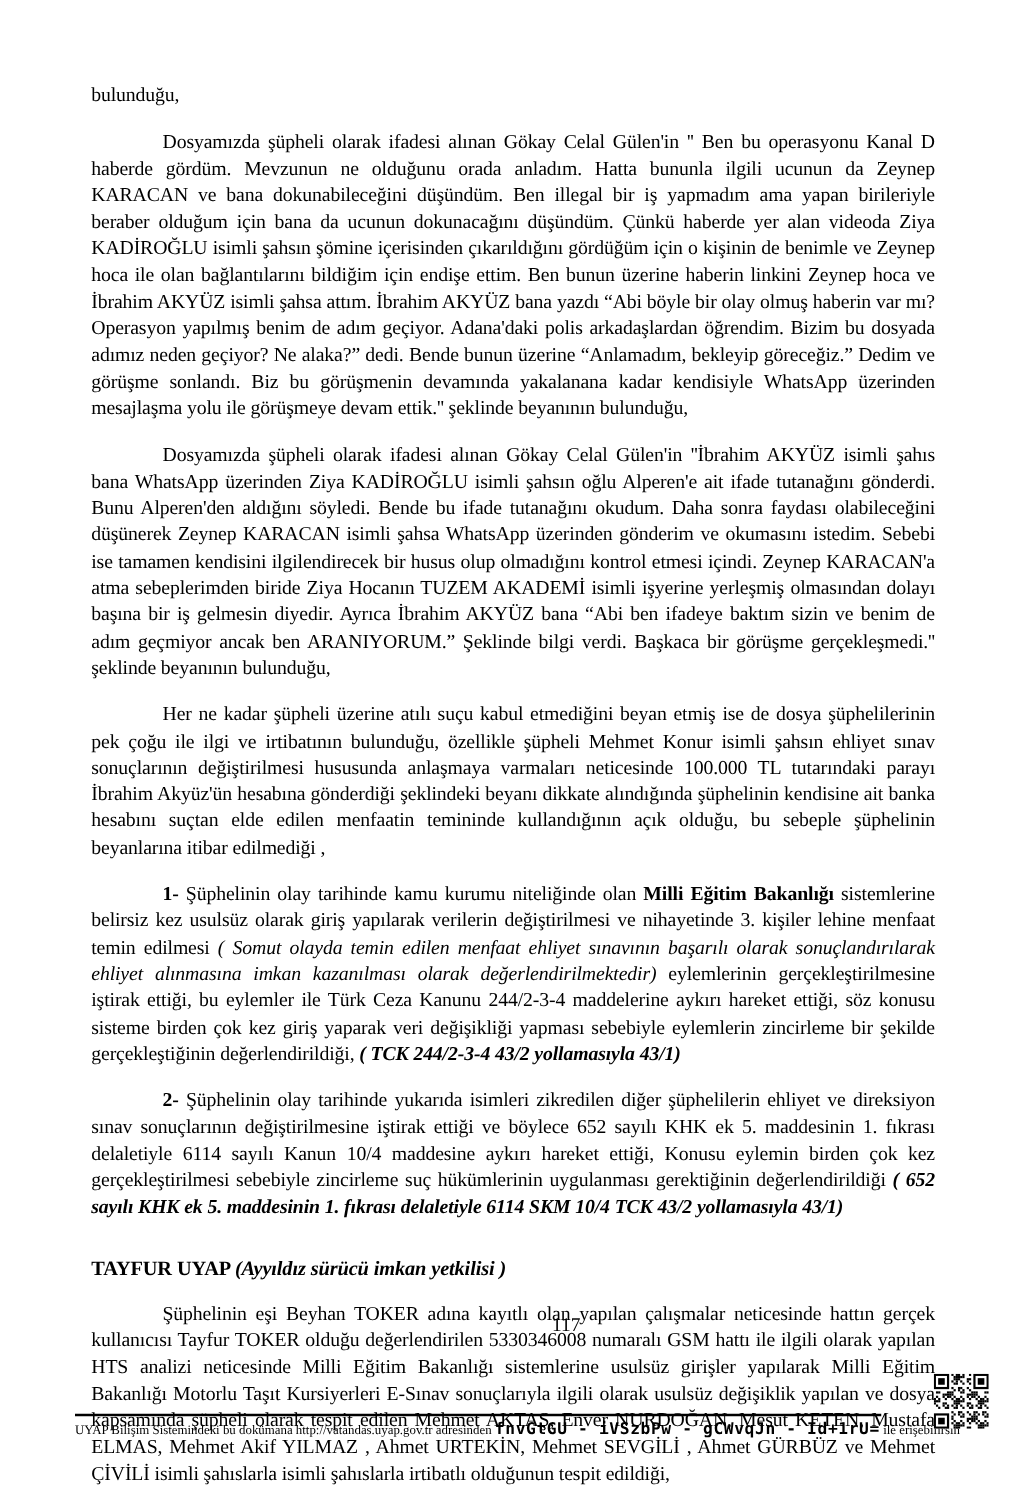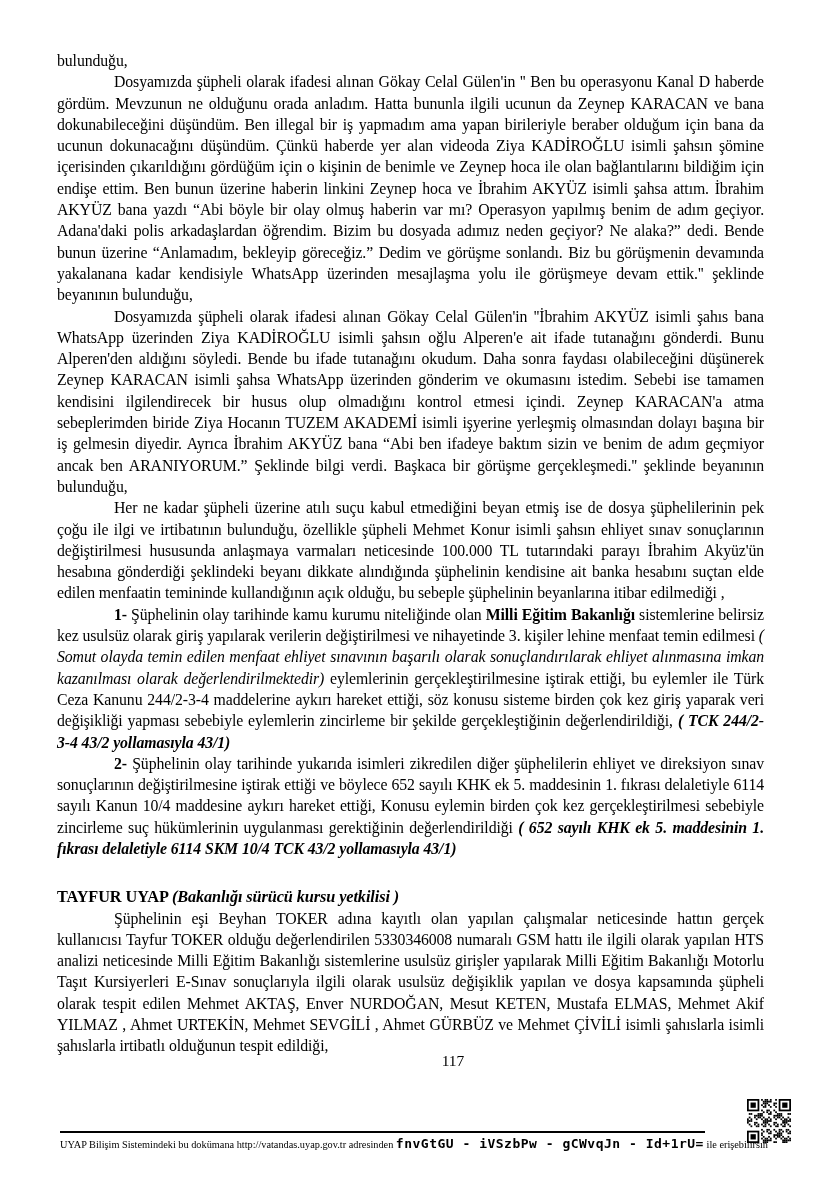--- a/index.html
+++ b/index.html
@@ -6,21 +6,21 @@
   body{
     width:820px;height:1198px;position:relative;overflow:hidden;
     background:#ffffff;color:#000;
     font-family:"Liberation Serif", serif;
   }
   .page{position:absolute;inset:0;background:#fff}
   .content{
     position:absolute;left:57px;top:50px;width:707px;
     text-align:justify;font-size:15.8px;line-height:21.3px;letter-spacing:-0.1px;
   }
-  .content p{margin:0;padding:0}
+  .content p{margin:16px;padding:0}
   .content p.indent{text-indent:57px}
   .content p.heading{margin-top:27px;font-size:16.3px}
   .b{font-weight:700}
   .i{font-style:italic}
   .bi{font-weight:700;font-style:italic}
   .page-number{
     position:absolute;left:0;top:1052px;width:820px;
     text-align:center;font-size:15.5px;padding-left:43px;
   }
   .footer-rule{
@@ -42,21 +42,21 @@
 
 <div class="page">
 
   <div class="content">
       <p class=""><span>bulunduğu,</span></p>
       <p class="indent"><span>Dosyamızda şüpheli olarak ifadesi alınan  Gökay Celal Gülen'in '' Ben bu operasyonu Kanal D haberde gördüm. Mevzunun ne olduğunu orada anladım. Hatta bununla ilgili ucunun da Zeynep KARACAN ve bana dokunabileceğini düşündüm. Ben illegal bir  iş yapmadım ama yapan birileriyle beraber olduğum için bana da ucunun dokunacağını düşündüm. Çünkü haberde yer alan videoda Ziya KADİROĞLU isimli şahsın şömine içerisinden çıkarıldığını gördüğüm için o kişinin de benimle ve Zeynep hoca ile olan bağlantılarını bildiğim için endişe ettim. Ben bunun üzerine haberin linkini Zeynep hoca ve İbrahim AKYÜZ isimli şahsa attım. İbrahim AKYÜZ bana yazdı “Abi böyle bir olay olmuş haberin var mı? Operasyon yapılmış benim de adım geçiyor. Adana'daki polis arkadaşlardan öğrendim. Bizim bu dosyada adımız neden geçiyor? Ne alaka?” dedi. Bende bunun üzerine “Anlamadım, bekleyip göreceğiz.” Dedim ve görüşme sonlandı. Biz bu görüşmenin devamında yakalanana kadar kendisiyle WhatsApp üzerinden mesajlaşma yolu ile görüşmeye devam ettik.'' şeklinde beyanının bulunduğu,</span></p>
       <p class="indent"><span>Dosyamızda şüpheli olarak ifadesi alınan  Gökay Celal Gülen'in ''İbrahim AKYÜZ isimli şahıs bana WhatsApp üzerinden Ziya KADİROĞLU isimli şahsın oğlu Alperen'e ait ifade tutanağını gönderdi. Bunu Alperen'den aldığını söyledi. Bende bu ifade tutanağını okudum. Daha sonra faydası olabileceğini düşünerek Zeynep KARACAN isimli şahsa WhatsApp üzerinden gönderim ve okumasını istedim. Sebebi ise tamamen kendisini ilgilendirecek bir husus olup olmadığını kontrol etmesi içindi. Zeynep KARACAN'a atma sebeplerimden biride Ziya Hocanın TUZEM AKADEMİ isimli işyerine yerleşmiş olmasından dolayı başına bir iş gelmesin diyedir. Ayrıca İbrahim AKYÜZ bana “Abi ben ifadeye baktım sizin ve benim de adım geçmiyor ancak ben ARANIYORUM.” Şeklinde bilgi verdi. Başkaca bir görüşme gerçekleşmedi.'' şeklinde beyanının bulunduğu,</span></p>
       <p class="indent"><span>Her ne kadar şüpheli üzerine atılı suçu kabul etmediğini beyan etmiş ise de dosya şüphelilerinin pek çoğu ile  ilgi ve irtibatının bulunduğu, özellikle şüpheli Mehmet Konur isimli şahsın ehliyet sınav sonuçlarının değiştirilmesi hususunda  anlaşmaya varmaları neticesinde 100.000 TL tutarındaki parayı İbrahim Akyüz'ün hesabına gönderdiği şeklindeki  beyanı dikkate alındığında şüphelinin kendisine ait banka hesabını  suçtan elde edilen menfaatin temininde kullandığının açık olduğu,  bu sebeple şüphelinin beyanlarına itibar edilmediği ,</span></p>
       <p class="indent"><span class="b">1- </span><span>Şüphelinin olay tarihinde  kamu kurumu niteliğinde olan </span><span class="b">Milli Eğitim Bakanlığı </span><span>sistemlerine  belirsiz kez usulsüz olarak giriş yapılarak verilerin değiştirilmesi ve nihayetinde 3. kişiler lehine menfaat temin edilmesi </span><span class="i">( Somut olayda temin edilen menfaat  ehliyet sınavının başarılı olarak sonuçlandırılarak ehliyet alınmasına imkan kazanılması  olarak değerlendirilmektedir)</span><span> eylemlerinin gerçekleştirilmesine iştirak ettiği,  bu eylemler ile Türk Ceza Kanunu 244/2-3-4 maddelerine aykırı hareket ettiği,  söz konusu sisteme birden çok kez giriş yaparak veri  değişikliği yapması sebebiyle eylemlerin zincirleme bir şekilde  gerçekleştiğinin değerlendirildiği,  </span><span class="bi">( TCK  244/2-3-4  43/2 yollamasıyla 43/1)</span></p>
       <p class="indent"><span class="b">2- </span><span>Şüphelinin olay tarihinde yukarıda isimleri zikredilen diğer şüphelilerin ehliyet ve direksiyon sınav sonuçlarının  değiştirilmesine iştirak ettiği ve böylece 652 sayılı KHK ek 5. maddesinin 1. fıkrası delaletiyle 6114 sayılı Kanun 10/4 maddesine aykırı hareket ettiği, Konusu eylemin birden çok kez gerçekleştirilmesi sebebiyle  zincirleme suç hükümlerinin uygulanması gerektiğinin değerlendirildiği </span><span class="bi">( 652 sayılı KHK ek 5. maddesinin 1. fıkrası delaletiyle 6114 SKM 10/4 TCK 43/2 yollamasıyla 43/1)</span></p>
-      <p class=" heading"><span class="b">TAYFUR UYAP  </span><span class="bi">(Bakanlığı sürücü kursu yetkilisi )</span></p>
+      <p class=" heading"><span class="b">TAYFUR UYAP  </span><span class="bi">(Ayyıldız sürücü imkan yetkilisi )</span></p>
       <p class="indent"><span>Şüphelinin eşi Beyhan TOKER adına kayıtlı olan yapılan çalışmalar neticesinde hattın gerçek kullanıcısı Tayfur TOKER olduğu  değerlendirilen 5330346008 numaralı GSM hattı ile ilgili olarak yapılan HTS analizi neticesinde Milli Eğitim Bakanlığı sistemlerine usulsüz girişler yapılarak Milli Eğitim Bakanlığı Motorlu Taşıt Kursiyerleri E-Sınav sonuçlarıyla ilgili olarak usulsüz değişiklik yapılan ve dosya kapsamında şüpheli olarak  tespit edilen Mehmet AKTAŞ, Enver NURDOĞAN, Mesut KETEN,  Mustafa ELMAS,  Mehmet Akif YILMAZ ,  Ahmet URTEKİN,  Mehmet SEVGİLİ , Ahmet GÜRBÜZ ve  Mehmet ÇİVİLİ isimli şahıslarla  isimli şahıslarla irtibatlı olduğunun tespit edildiği,</span></p>
     </div>
 
   <div class="page-number">117</div>
 
   <div class="footer-rule"></div>
 
   <div class="footer-line">
     <span>UYAP Bilişim Sistemindeki bu dokümana http://vatandas.uyap.gov.tr adresinden </span><span class="code">fnvGtGU - iVSzbPw - gCWvqJn - Id+1rU=</span><span> ile erişebilirsin</span>
   </div>

